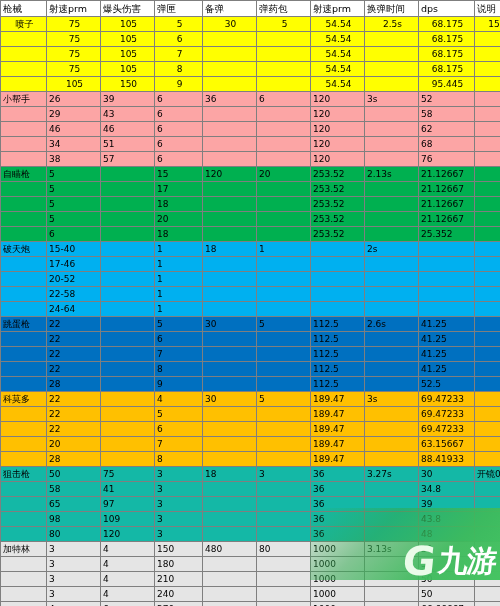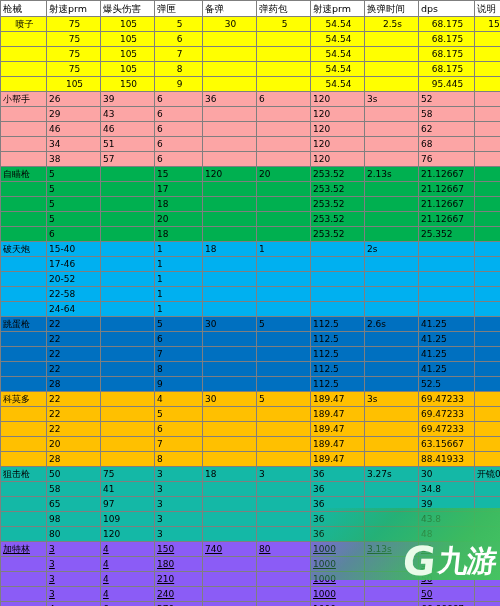--- a/index.html
+++ b/index.html
@@ -54,21 +54,21 @@
   col.c9{width:64px}
 
   
   tr.sec-penzi     td{background:#ffff00;text-align:center;}
   tr.sec-xiaobang  td{background:#fca5a5;}
   tr.sec-zimiao    td{background:#00b050;margin-top:20px;}
   tr.sec-potian    td{background:#00b0f0;}
   tr.sec-tiaodan   td{background:#0070c0;}
   tr.sec-kemoduo   td{background:#ffc000;margin-left:32px;}
   tr.sec-juji      td{background:#14b8a6;}
-  tr.sec-jiatelin  td{background:#8b5cf6;text-decoration:underline;}
+  tr.sec-jiatelin  td{background:#e5e5e5;}
 
   
   tr.blockstart td{border-top:1.6px solid #404040;}
 
   
   #watermark{
     position:absolute;
     right:0;bottom:0;
     width:190px;height:72px;
     pointer-events:none;
@@ -547,21 +547,21 @@
           <td>36</td>
           <td></td>
           <td>48</td>
           <td></td>
         </tr>
         <tr class="sec-jiatelin blockstart">
           <td>加特林</td>
           <td>3</td>
           <td>4</td>
           <td>150</td>
-          <td>740</td>
+          <td>480</td>
           <td>80</td>
           <td>1000</td>
           <td>3.13s</td>
           <td>50</td>
           <td></td>
         </tr>
         <tr class="sec-jiatelin">
           <td></td>
           <td>3</td>
           <td>4</td>

